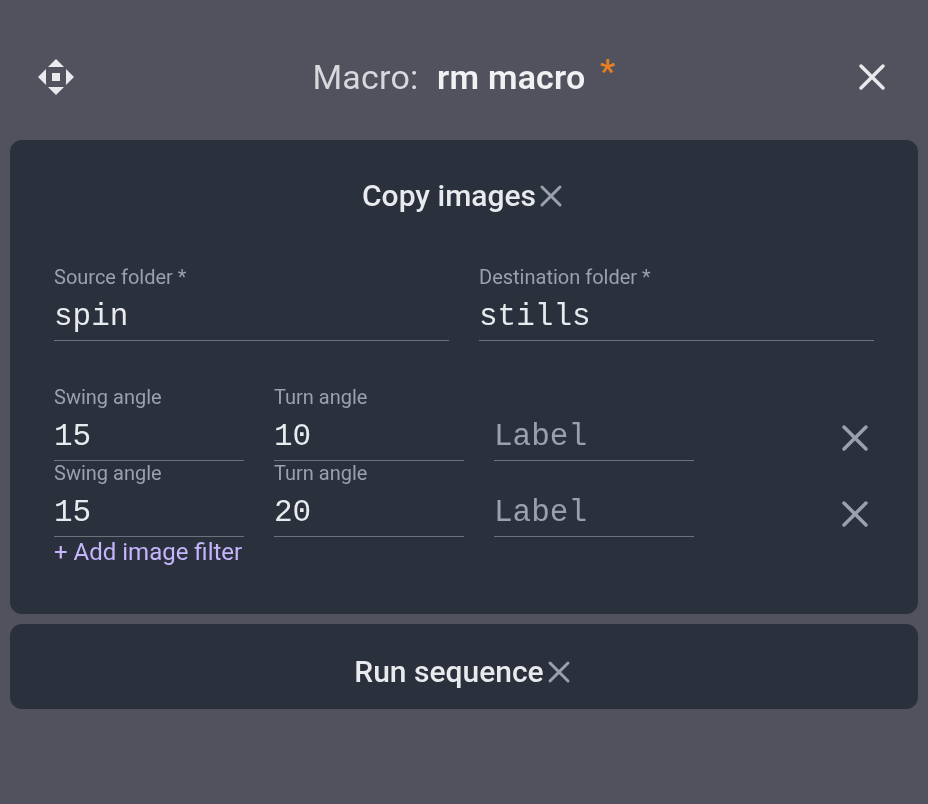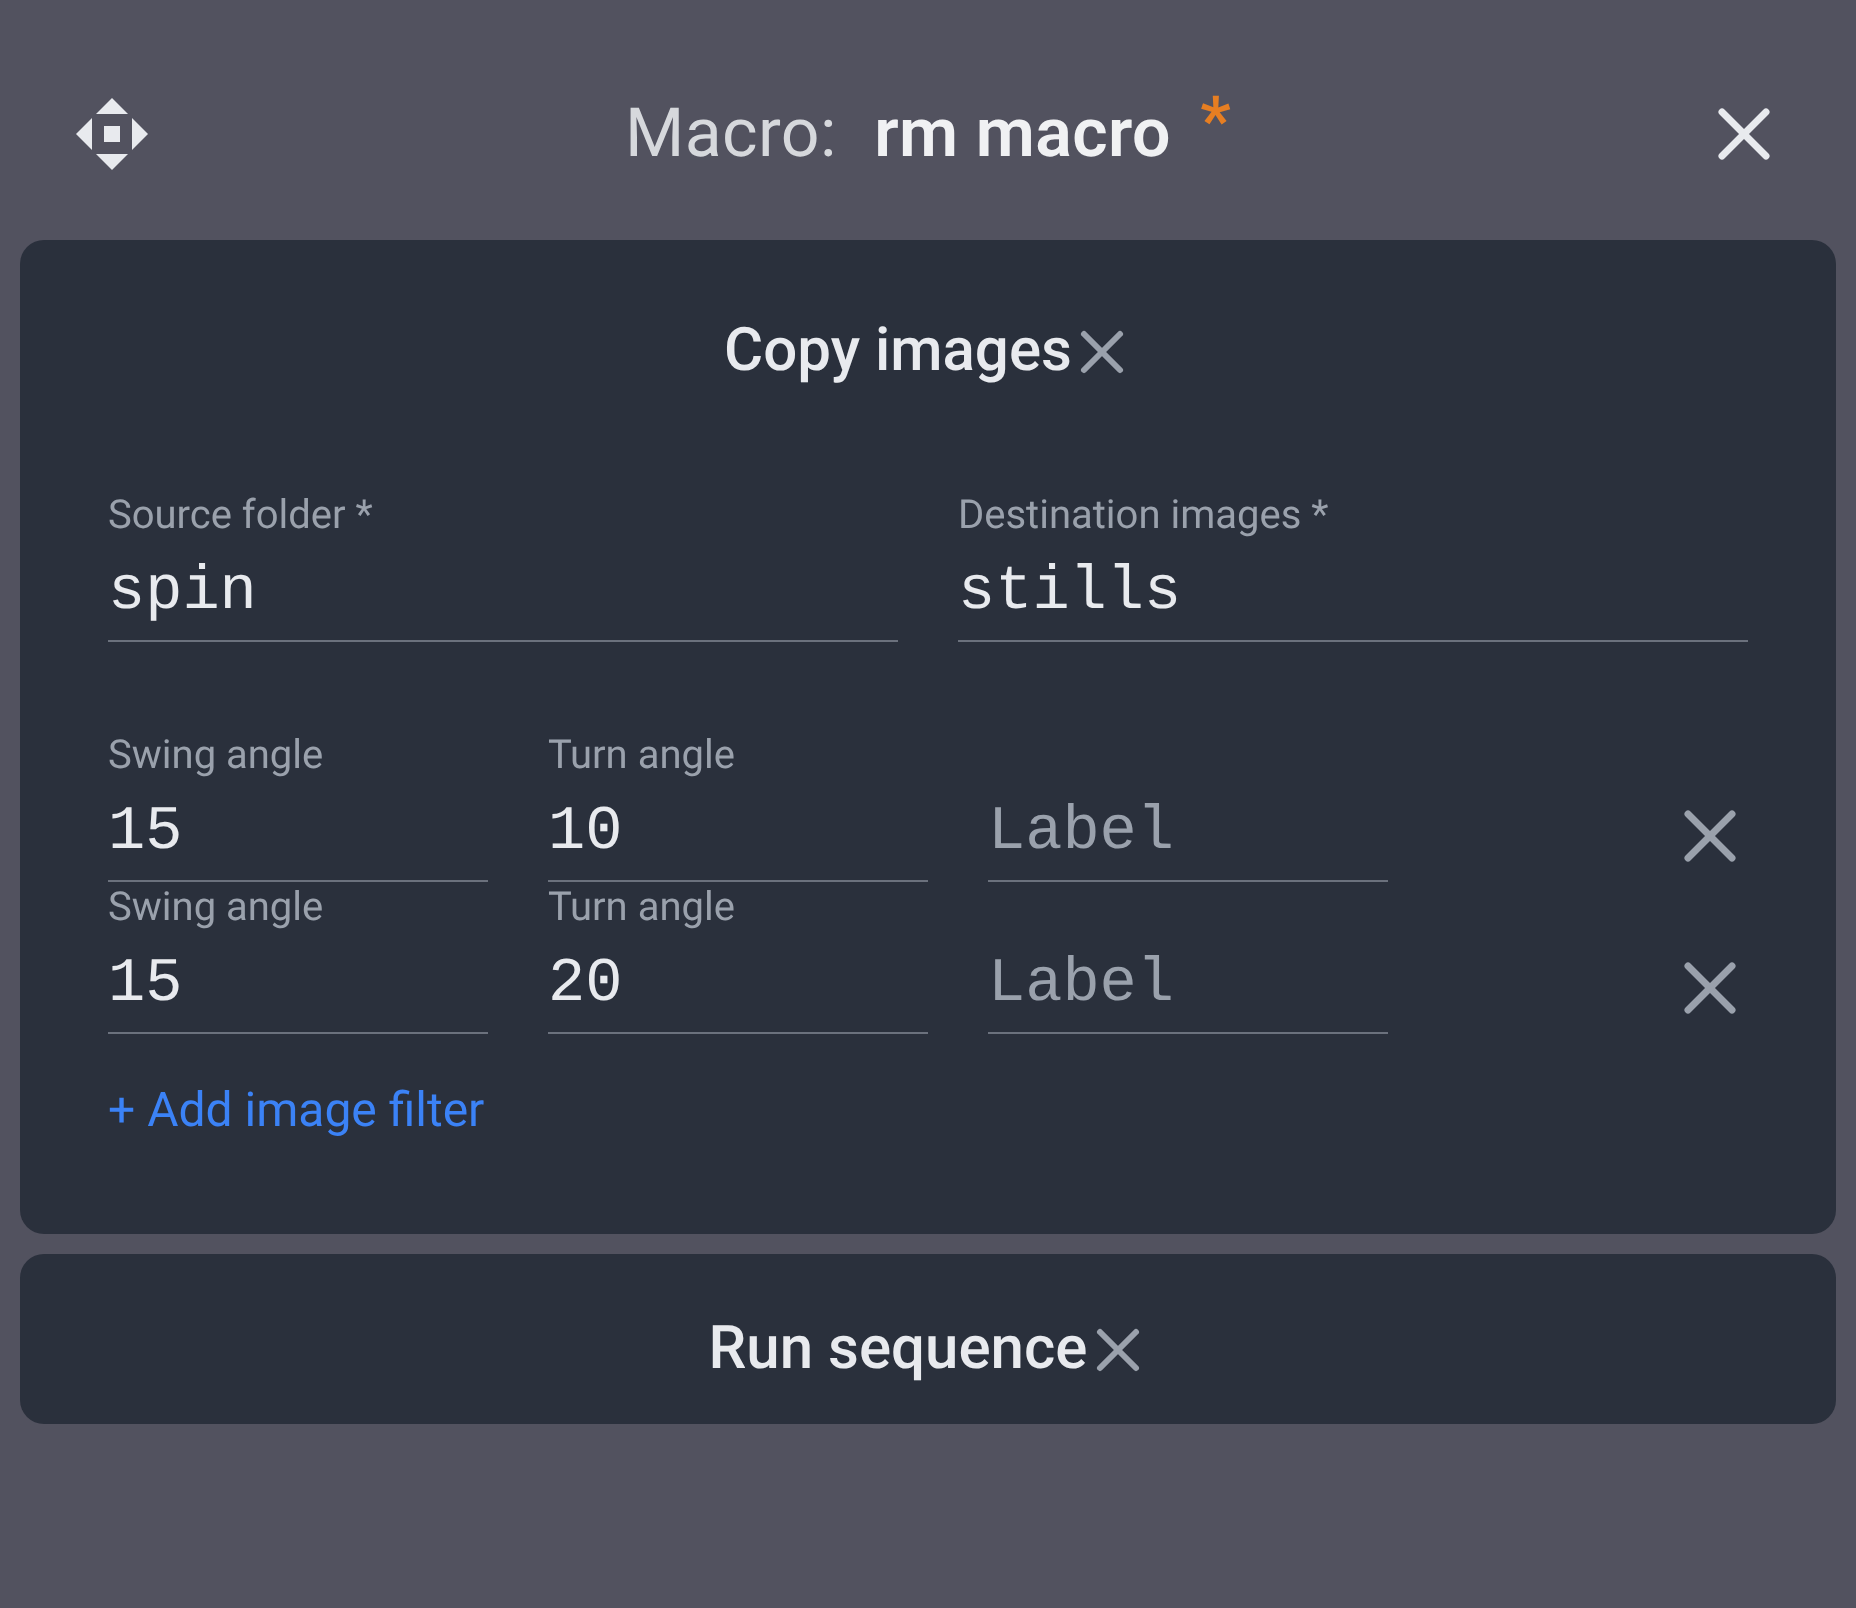--- a/index.html
+++ b/index.html
@@ -19,21 +19,21 @@
     width: 928px;
     height: 804px;
     background: var(--bg-outer);
     font-family: -apple-system, BlinkMacSystemFont, "Segoe UI", Roboto, Helvetica, Arial, sans-serif;
     color: var(--text-bright);
     overflow: hidden;
   }
 
   
   .header {
-    height: 120px;
+    height: 140px;
     display: flex;
     align-items: center;
     padding: 14px 34px 0 34px;
     position: relative;
   }
   .move-handle {
     width: 44px;
     height: 44px;
     display: flex;
     align-items: center;
@@ -153,23 +153,23 @@
     display: flex;
     align-items: center;
     justify-content: center;
     margin-left: auto;
     margin-bottom: 4px;
   }
   .row-remove svg { display:block; }
 
   .add-filter {
     font-size: 24px;
-    color: #3b82f6;
-    cursor: pointer;
-    margin-top: 24px;
+    color: #c4b5fd;
+    cursor: pointer;
+    margin-top: 1px;
     user-select: none;
   }
 
   
   .panel.run {
     padding: 30px 44px 20px 44px;
   }
   .panel.run .panel-header {
     margin-bottom: 0;
   }
@@ -214,21 +214,21 @@
         </svg>
       </div>
     </div>
 
     <div class="row">
       <div class="field grow">
         <span class="field-label">Source folder *</span>
         <input class="field-input" type="text" value="spin" style="">
       </div>
       <div class="field grow">
-        <span class="field-label">Destination images *</span>
+        <span class="field-label">Destination folder *</span>
         <input class="field-input" type="text" value="stills" style="">
       </div>
     </div>
 
     <div class="filter-row">
       <div class="field swing">
         <span class="field-label">Swing angle</span>
         <input class="field-input" type="text" value="15" style="">
       </div>
       <div class="field turn">

